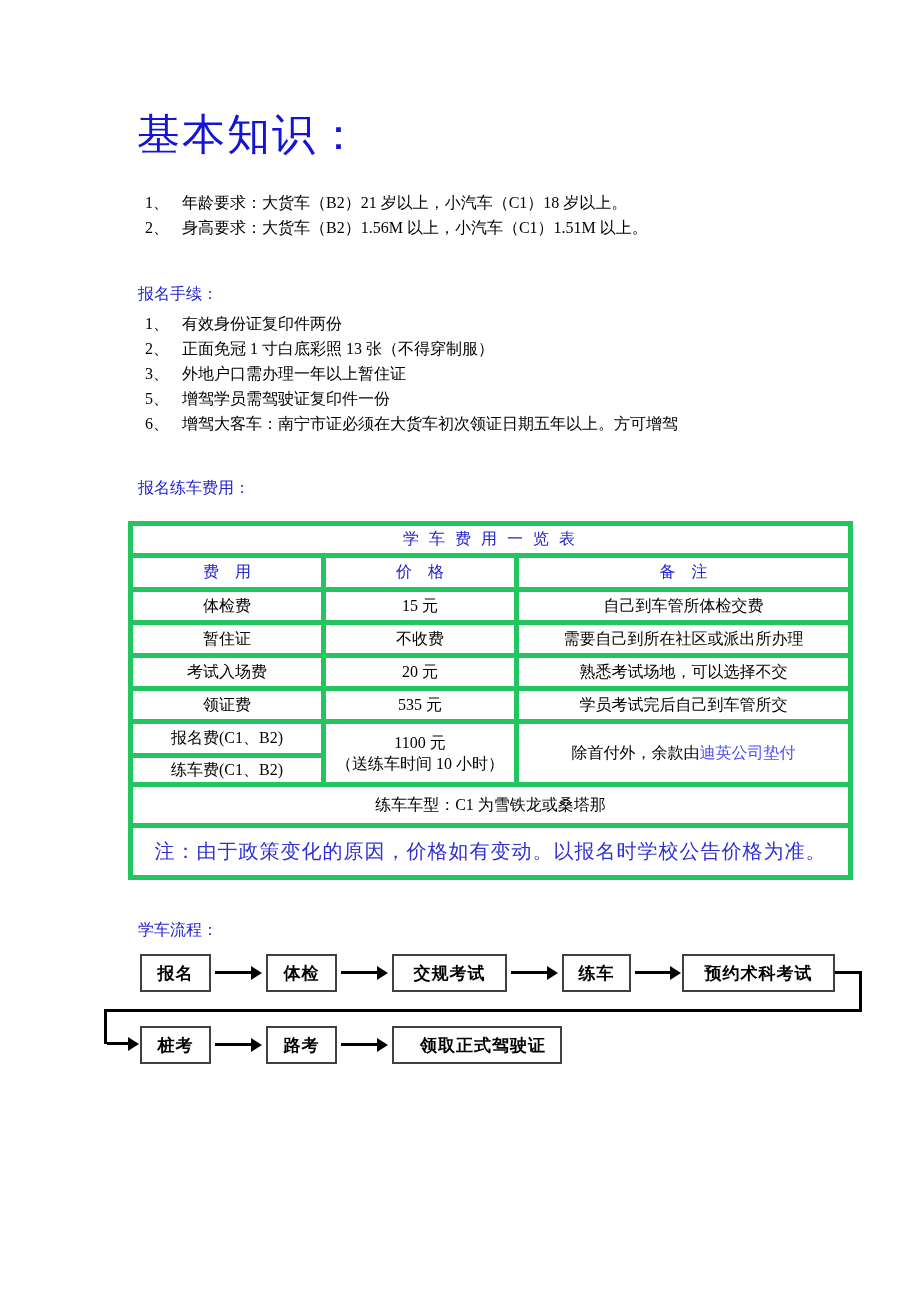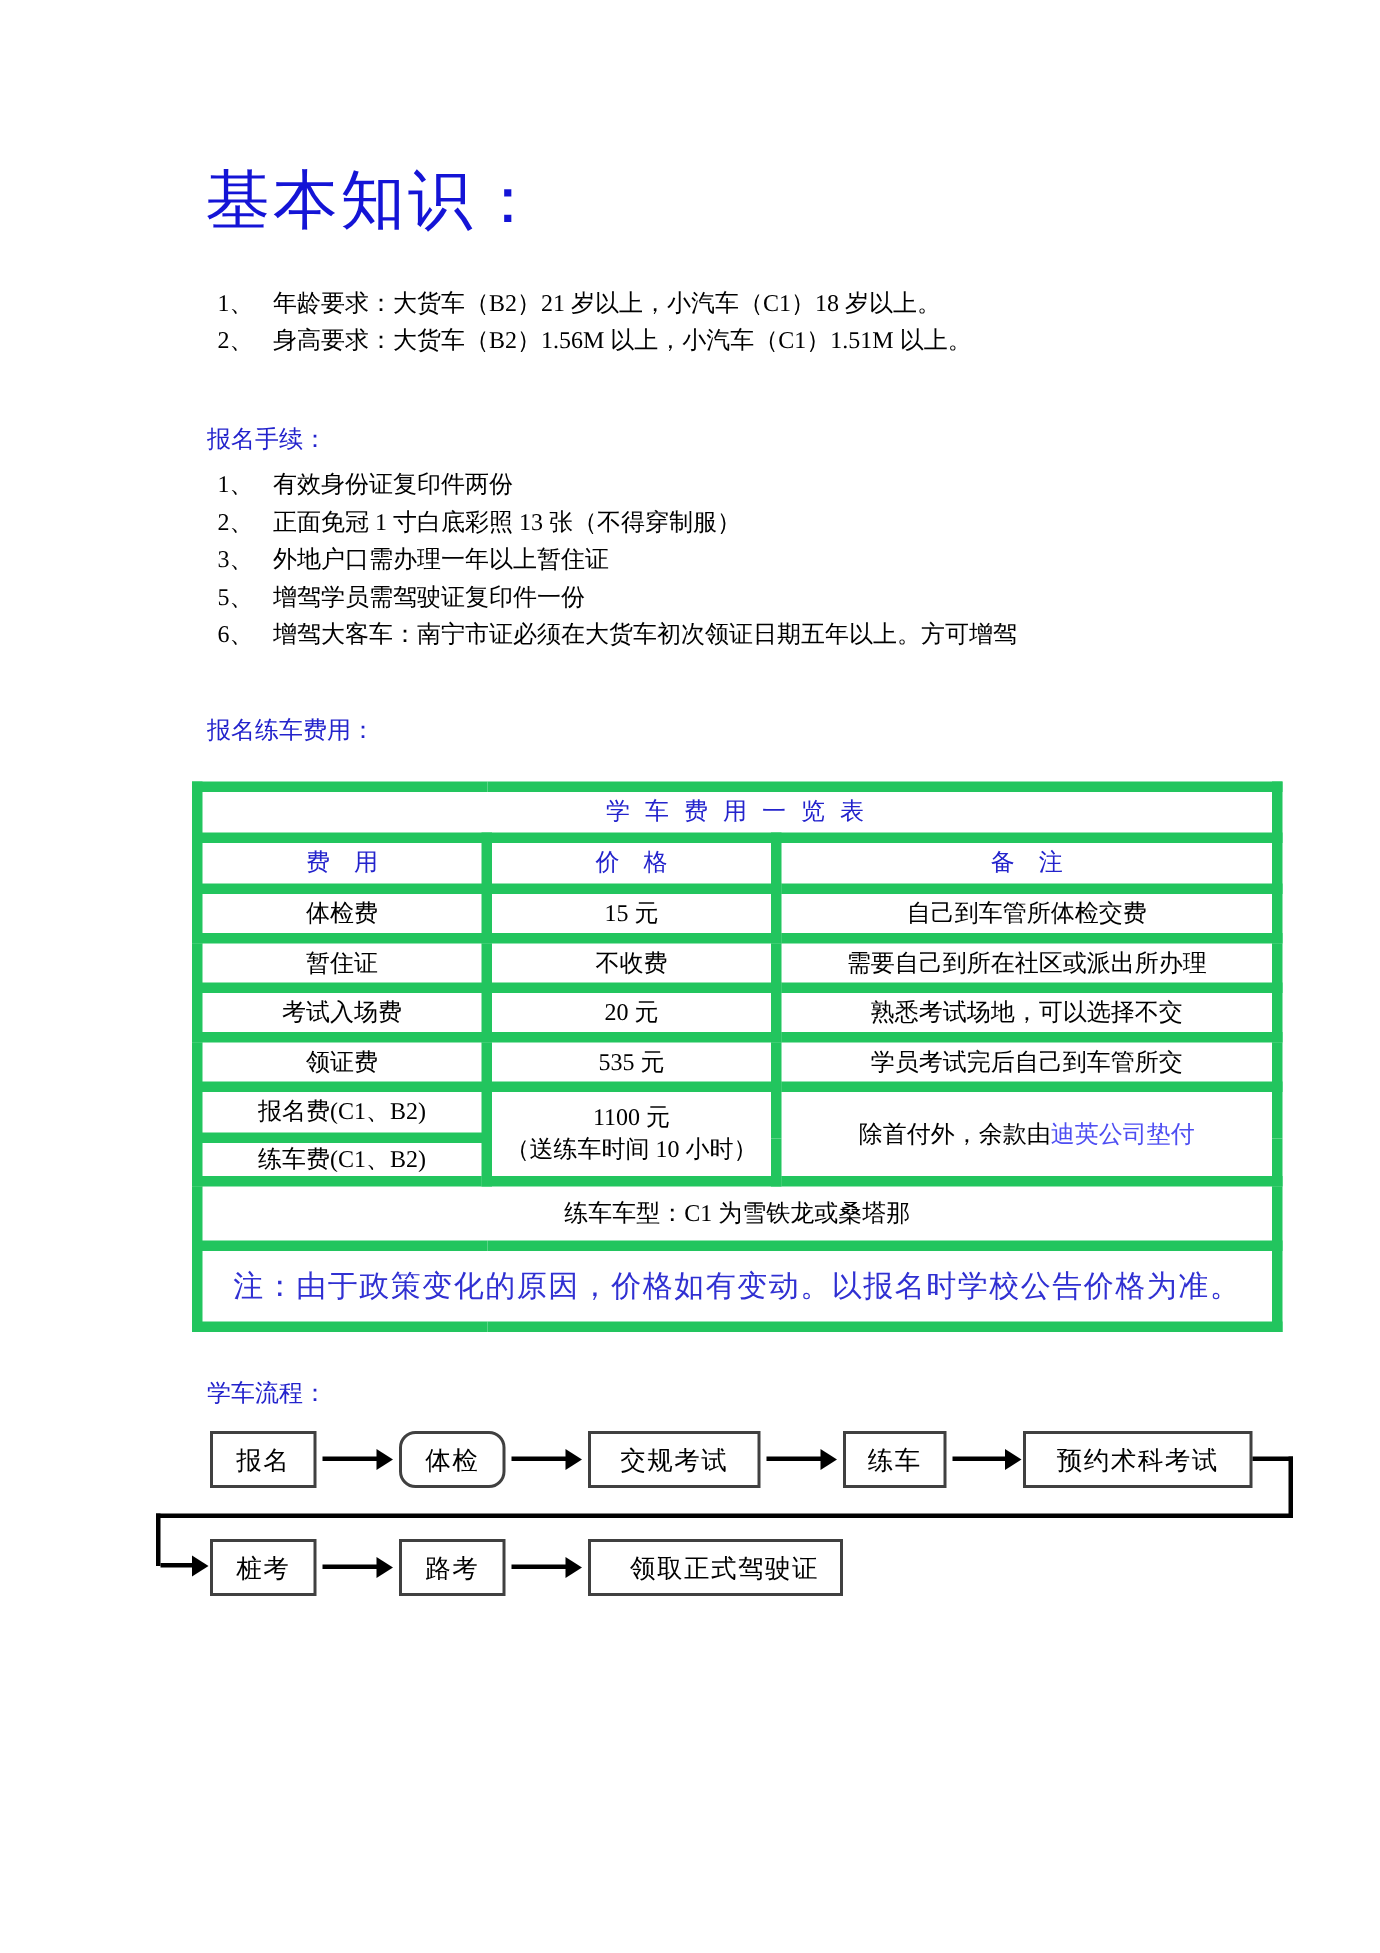--- a/index.html
+++ b/index.html
@@ -41,21 +41,21 @@
   
   .fee-table-wrap { position: absolute; left: 128px; top: 521px; }
   table.fee {
     border-collapse: collapse;
     table-layout: fixed;
     width: 720px;
     border: 2px solid #000;
     font-size: 16px;
   }
   table.fee td, table.fee th {
-    border: 7px solid #22c55e;
+    border: 5px solid #22c55e;
     text-align: center;
     vertical-align: middle;
     padding: 0;
     font-weight: normal;
     margin-top: 21px;
   }
   .t-title {
     color: #2323cc;
     height: 27px;
     letter-spacing: 3px;
@@ -79,20 +79,21 @@
     position: absolute;
     box-sizing: border-box;
     height: 38px;
     border: 2px solid #404040;
     background: #fff;
     display: flex;
     align-items: center;
     justify-content: center;
     font-size: 17px;
     letter-spacing: 1px;
+    font-weight: bold;
   }
   .hline, .vline { position: absolute; background: #000; }
   .arrow { position: absolute; height: 3px; background: #000; }
   .arrow::after {
     content: "";
     position: absolute;
     right: -10px;
     top: -5px;
     width: 0; height: 0;
     border-left: 11px solid #000;
@@ -200,21 +201,21 @@
       </tr>
     </tbody>
       </table>
   </div>
 
   <div class="sec" style="top:920px;">
     <div class="sec-heading">学车流程：</div>
   </div>
 
   <div class="fbox" style="left:140px; top:954px; width:71px;">报名</div>
-  <div class="fbox" style="left:266px; top:954px; width:71px;border-radius:11px;">体检</div>
+  <div class="fbox" style="left:266px; top:954px; width:71px;">体检</div>
   <div class="fbox" style="left:392px; top:954px; width:115px;">交规考试</div>
   <div class="fbox" style="left:562px; top:954px; width:69px;">练车</div>
   <div class="fbox" style="left:682px; top:954px; width:153px;">预约术科考试</div>
 
   <div class="arrow" style="left:215px; top:971px; width:37px;"></div>
   <div class="arrow" style="left:341px; top:971px; width:37px;"></div>
   <div class="arrow" style="left:511px; top:971px; width:37px;"></div>
   <div class="arrow" style="left:635px; top:971px; width:36px;"></div>
 
   <div class="hline" style="left:835px; top:971px; width:27px; height:3px;"></div>

